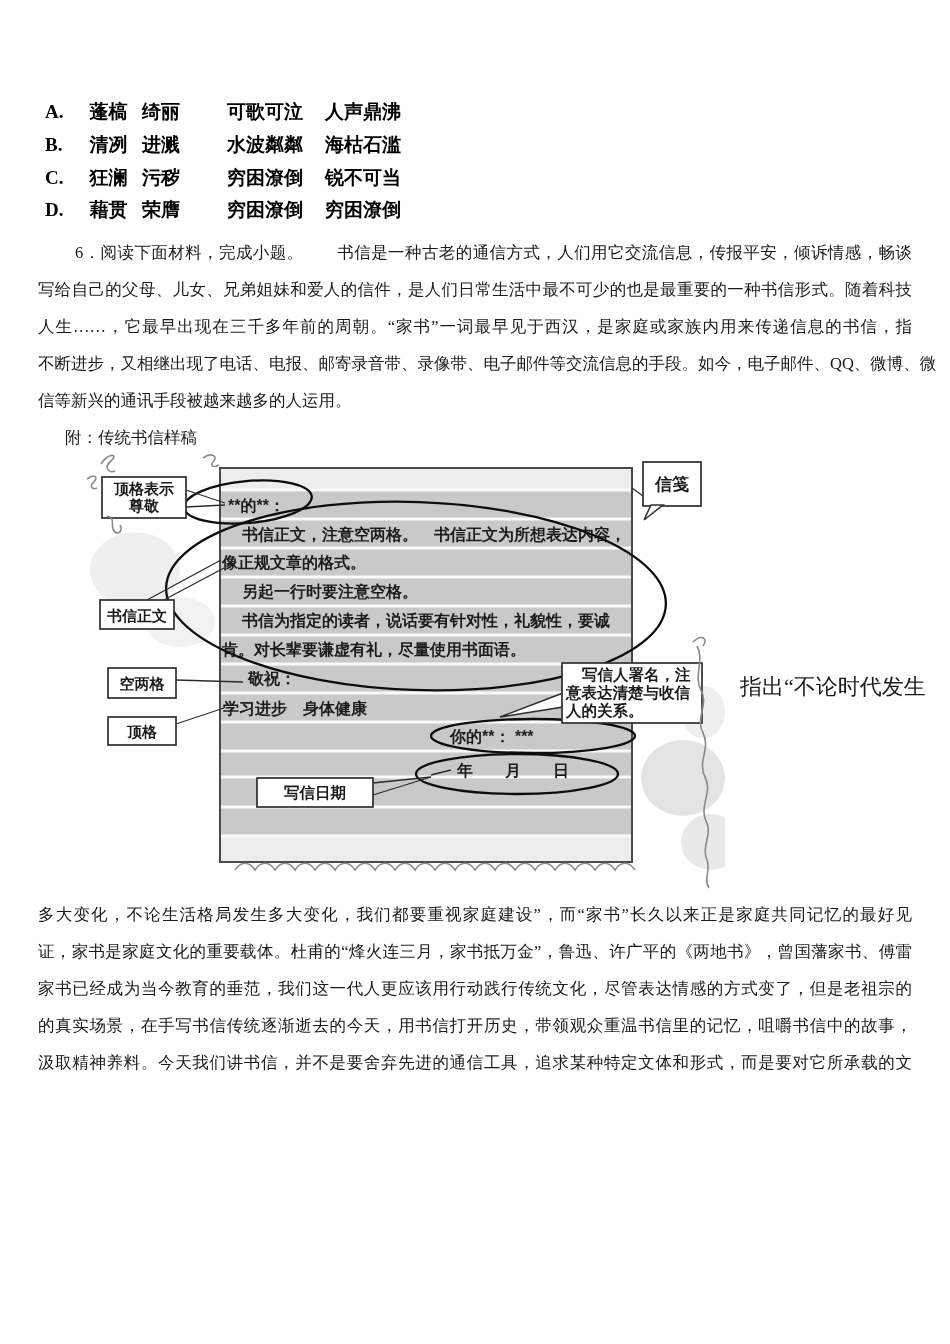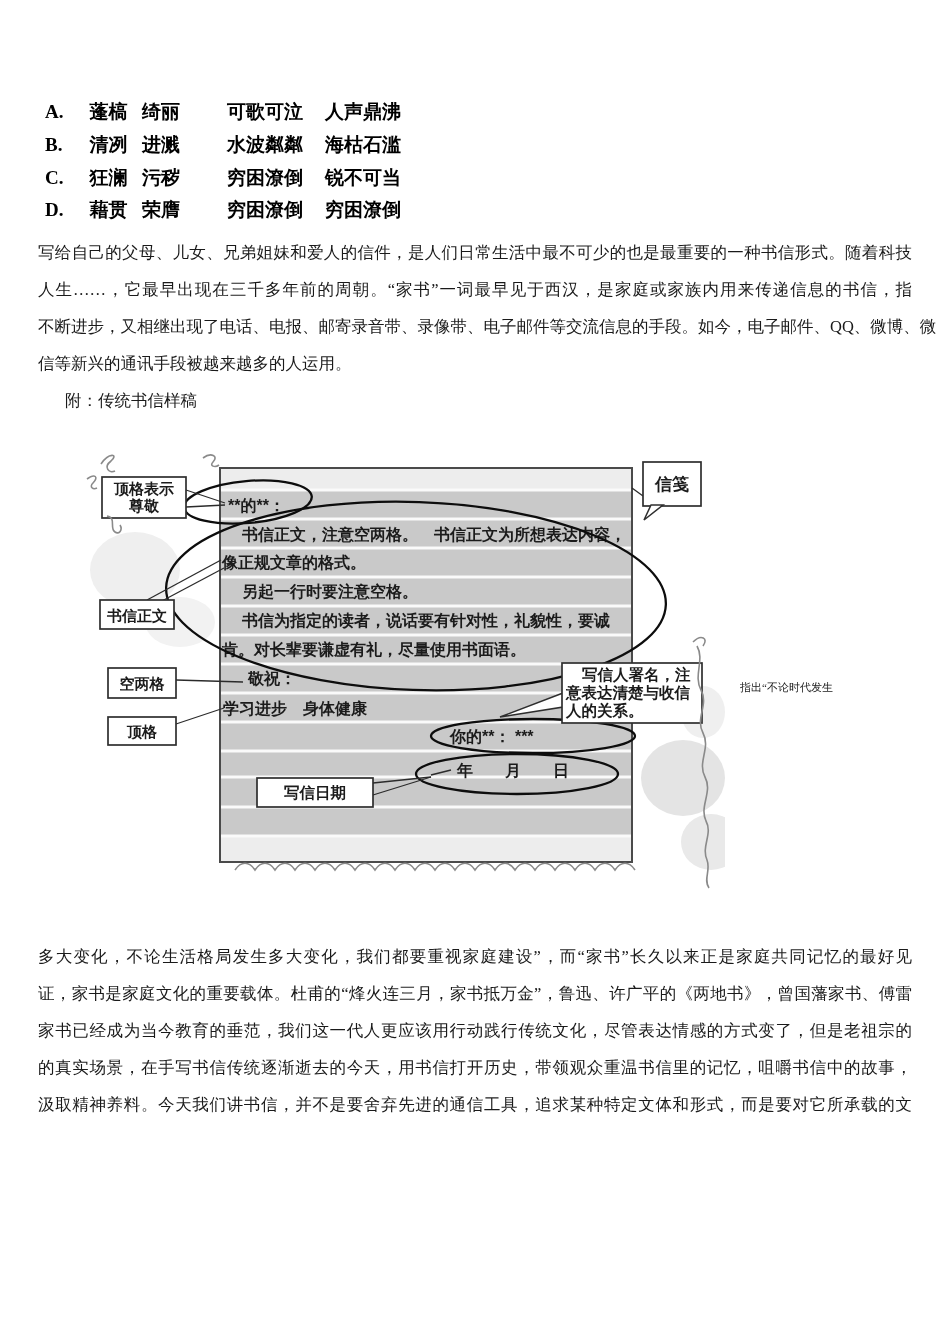--- a/index.html
+++ b/index.html
@@ -17,22 +17,22 @@
   .opt-w2{width:85px;}
   .opt-w3{width:98px;}
   
   .para{width:874px;}
   .line{height:37px;line-height:37px;font-size:16.5px;text-align:justify;text-align-last:justify;color:#1a1a1a;white-space:nowrap;}
   .line.short{text-align-last:left;}
   .ind37{padding-left:37px;width:837px;}
   .ind27{padding-left:27px;width:847px;}
   .ind40{padding-left:40px;width:834px;}
   #intro{left:38px;top:234px;}
-  #closing{left:38px;top:938px;}
-  #side-note{left:740px;top:672px;font-size:11px;line-height:30px;color:#1a1a1a;}
+  #closing{left:38px;top:896px;}
+  #side-note{left:740px;top:672px;font-size:22px;line-height:30px;color:#1a1a1a;}
   
   #diagram{left:85px;top:450px;}
   svg text{font-family:"Liberation Sans","DejaVu Sans",sans-serif;fill:#1b1b1b;}
   .rowtxt{font-size:16px;font-weight:600;}
   .lbltxt{font-size:15px;font-weight:700;}
   .callout{stroke:#2b2b2b;stroke-width:1.3;fill:none;}
   .lblbox{fill:#ffffff;stroke:#2e2e2e;stroke-width:1.7;}
   .oval{fill:none;stroke:#0d0d0d;stroke-width:2.3;}
   .deco{fill:none;stroke:#8a8a8a;stroke-width:1.6;}
 </style>
@@ -64,20 +64,21 @@
   <div class="opt-row">
     <span class="opt-letter">D.</span>
     <span class="opt-w1">藉贯</span>
     <span class="opt-w2">荣膺</span>
     <span class="opt-w3">穷困潦倒</span>
     <span class="opt-w4">穷困潦倒</span>
   </div>
 </div>
 
 <div id="intro" class="abs para">
+  <div class="line ind37">6．阅读下面材料，完成小题。　　书信是一种古老的通信方式，人们用它交流信息，传报平安，倾诉情感，畅谈</div>
   <div class="line">写给自己的父母、儿女、兄弟姐妹和爱人的信件，是人们日常生活中最不可少的也是最重要的一种书信形式。随着科技</div>
   <div class="line">人生……，它最早出现在三千多年前的周朝。“家书”一词最早见于西汉，是家庭或家族内用来传递信息的书信，指</div>
   <div class="line">不断进步，又相继出现了电话、电报、邮寄录音带、录像带、电子邮件等交流信息的手段。如今，电子邮件、QQ、微博、微</div>
   <div class="line short">信等新兴的通讯手段被越来越多的人运用。</div>
   <div class="line short ind27">附：传统书信样稿</div>
 </div>
 
 <div id="diagram" class="abs">
 <svg width="640" height="445" viewBox="0 0 640 445" xmlns="http://www.w3.org/2000/svg">
 

